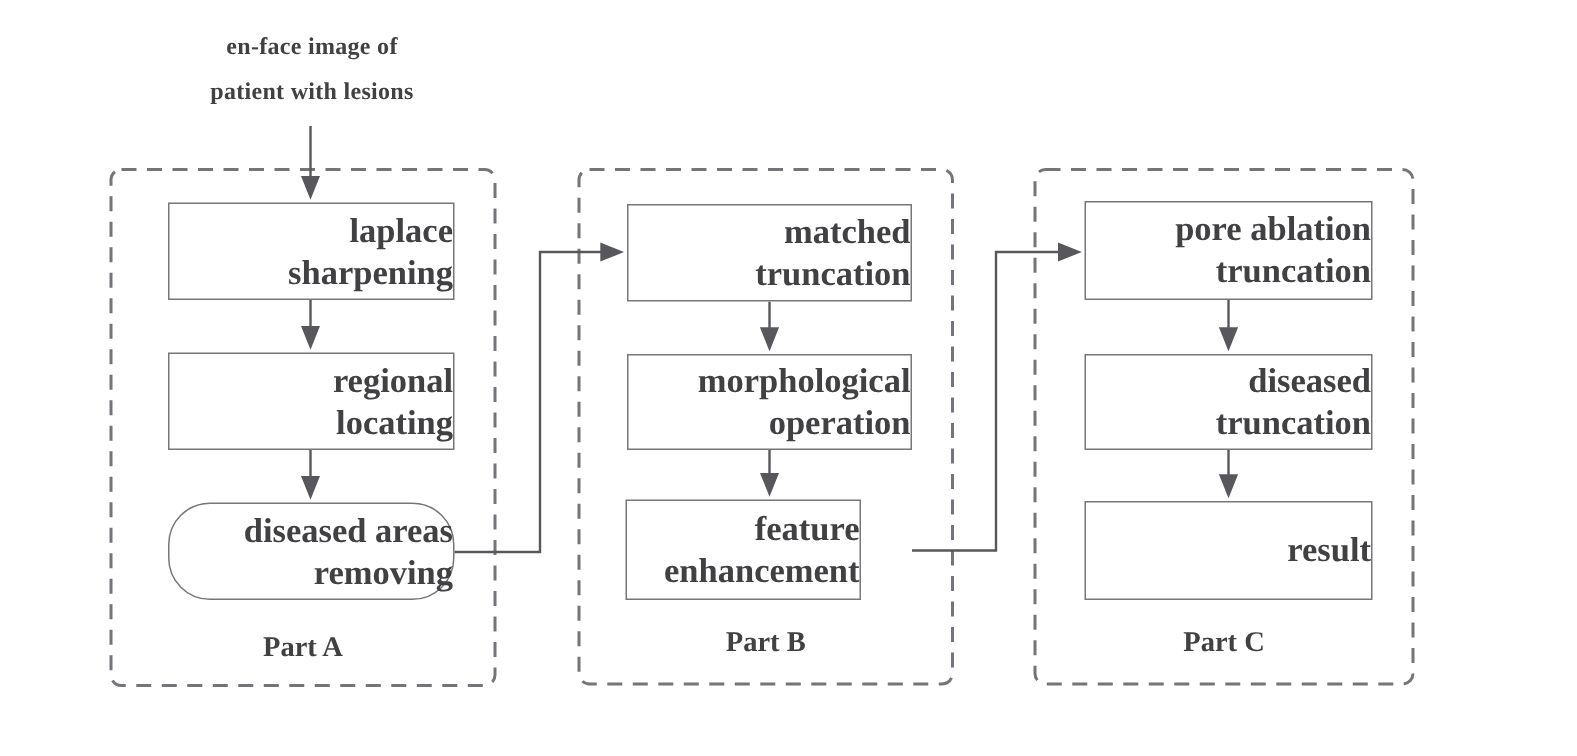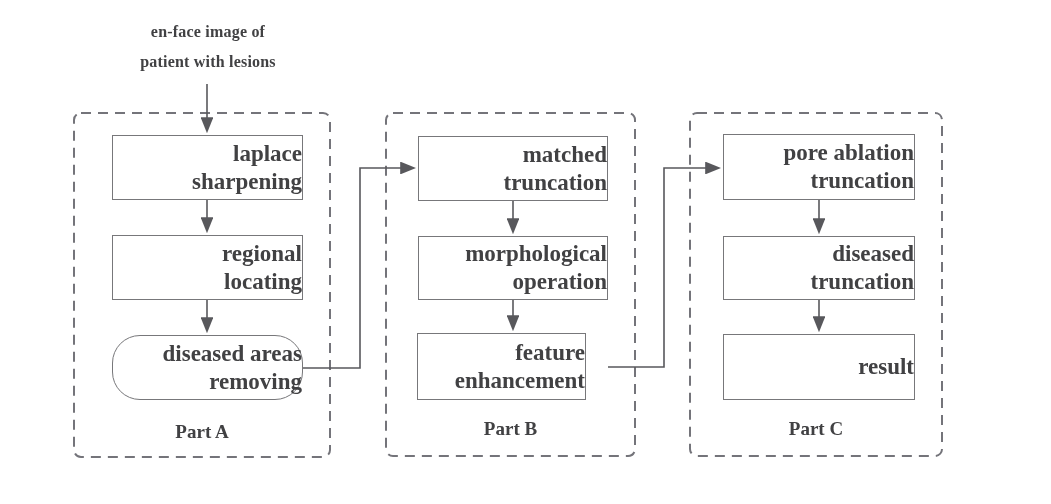--- a/index.html
+++ b/index.html
@@ -46,21 +46,21 @@
     font-weight: bold;
     font-size: 19px;
     line-height: 30px;
   }
   
   #box-a1 { left: 112px; top: 135px; width: 191px; height: 65px; }
   #box-a2 { left: 112px; top: 235px; width: 191px; height: 65px; padding-left: 34px; }
   #box-a3 { left: 112px; top: 335px; width: 191px; height: 65px; border-radius: 28px; }
   #box-b1 { left: 418px; top: 136px; width: 190px; height: 65px; }
   #box-b2 { left: 418px; top: 236px; width: 190px; height: 64px; }
-  #box-b3 { left: 417px; top: 333px; width: 169px; height: 67px; padding-left: 40px; }
+  #box-b3 { left: 417px; top: 333px; width: 157px; height: 67px; padding-left: 40px; }
   #box-c1 { left: 723px; top: 134px; width: 192px; height: 66px; }
   #box-c2 { left: 723px; top: 236px; width: 192px; height: 64px; }
   #box-c3 { left: 723px; top: 334px; width: 192px; height: 66px; }
   #label-part-a { left: 74px;  top: 417px; width: 256px; }
   #label-part-b { left: 386px; top: 414px; width: 249px; }
   #label-part-c { left: 690px; top: 414px; width: 252px; }
   #connector-layer {
     left: 0; top: 0;
     pointer-events: none;
   }

